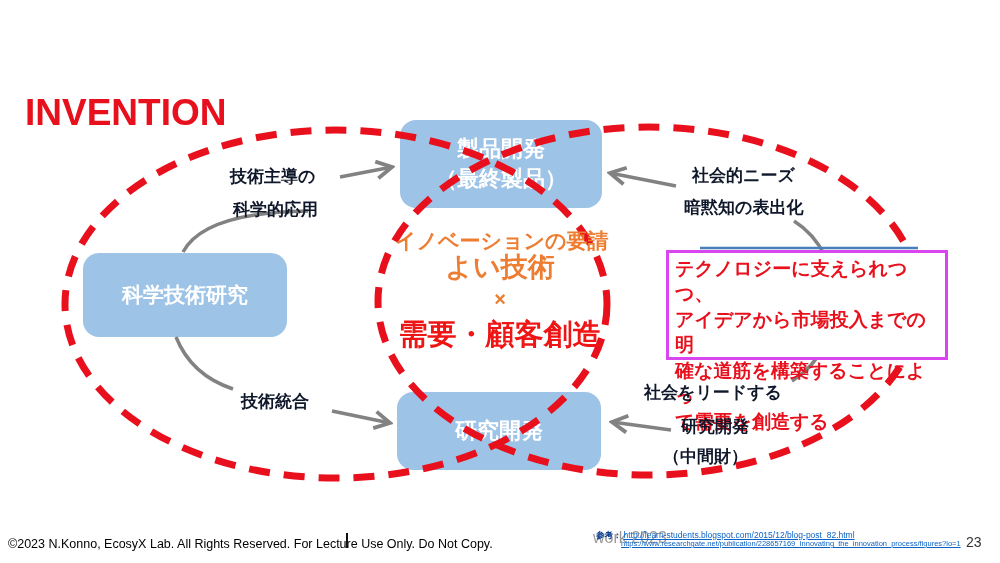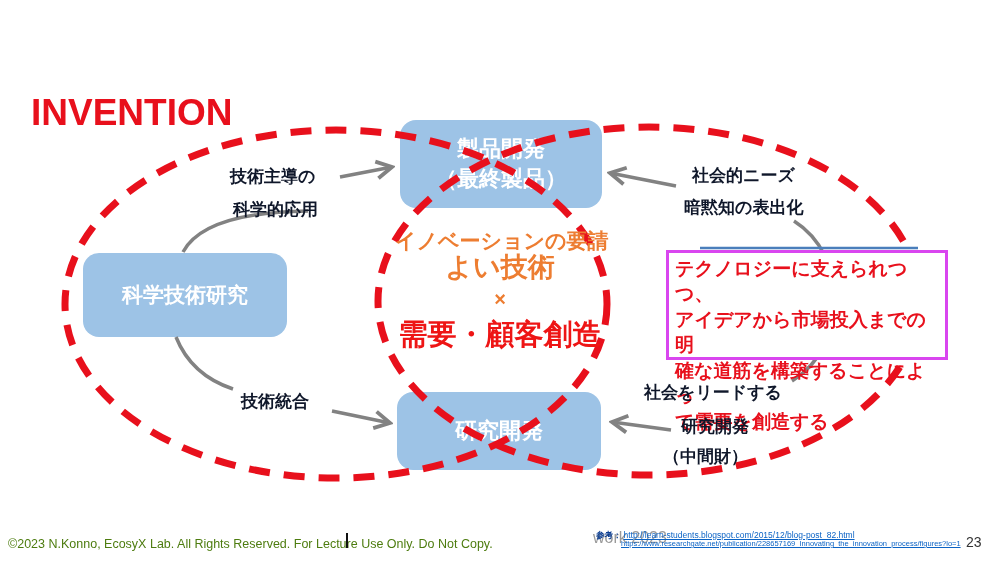--- a/index.html
+++ b/index.html
@@ -3,21 +3,21 @@
 <meta charset="utf-8">
 <style>
   html,body{margin:0;padding:0;background:#fff;}
   .stage{position:relative;width:1000px;height:563px;background:#ffffff;overflow:hidden;
          font-family:"Liberation Sans","DejaVu Sans",sans-serif;}
   .abs{position:absolute;}
   
   .slide-title{left:0;top:24px;width:1000px;text-align:center;color:#0b70c0;
                font-size:35px;font-weight:bold;letter-spacing:1px;z-index:4;}
   .big-red{color:#e8101c;font-weight:bold;z-index:4;}
-  .inv{left:31px;top:92px;font-size:37px;}
+  .inv{left:25px;top:92px;font-size:37px;}
   .inn{left:707px;top:99px;font-size:35px;}
   
   .bluebox{background:#9dc3e6;border-radius:16px;color:#ffffff;font-weight:bold;
            display:flex;align-items:center;justify-content:center;text-align:center;
            white-space:pre-line;z-index:1;line-height:1.35;}
   .box-product{left:400px;top:120px;width:202px;height:88px;font-size:22px;}
   .box-science{left:83px;top:253px;width:204px;height:84px;font-size:21px;}
   .box-rnd{left:397px;top:392px;width:204px;height:78px;font-size:22px;}
   
   .lines{left:0;top:0;z-index:2;pointer-events:none;}
@@ -27,21 +27,21 @@
   .ctext{z-index:4;text-align:center;white-space:nowrap;}
   .c-head{left:395px;top:227px;width:210px;font-size:21px;font-weight:bold;color:#ed7d31;}
   .c-good{left:395px;top:249px;width:210px;font-size:27px;font-weight:bold;color:#ed7d31;}
   .c-times{left:395px;top:288px;width:210px;font-size:20px;font-weight:bold;color:#ed7d31;}
   .c-demand{left:385px;top:315px;width:230px;font-size:29px;font-weight:bold;color:#ee1515;}
   
   .callout{left:666px;top:250px;width:282px;height:110px;box-sizing:border-box;
            background:#ffffff;border:3px solid #d946ef;color:#e8101c;font-weight:bold;
            font-size:19px;line-height:1.34;padding:3px 6px;white-space:pre-line;z-index:3;}
   
-  .copyright{left:8px;top:537px;font-size:12.5px;color:#4d7c0f;z-index:4;}
+  .copyright{left:8px;top:537px;font-size:12.5px;color:#000000;z-index:4;}
   .cursor-bar{left:346px;top:533px;width:2px;height:15px;background:#111;z-index:5;}
   .watermark{left:593px;top:529px;font-size:16px;color:#9a9a9a;z-index:3;white-space:nowrap;}
   .refline1{left:596px;top:530px;font-size:8.5px;z-index:4;white-space:nowrap;}
   .refline2{left:621px;top:539px;font-size:7.5px;z-index:4;white-space:nowrap;}
   .refprefix{color:#0b3d91;font-weight:bold;text-decoration:none;margin-right:2px;text-align:center;}
   .bluelink{color:#0b63c5;text-decoration:underline;}
   .pagenum{left:966px;top:534px;font-size:14px;color:#333;z-index:4;}
 </style>
 </head>
 <body>

